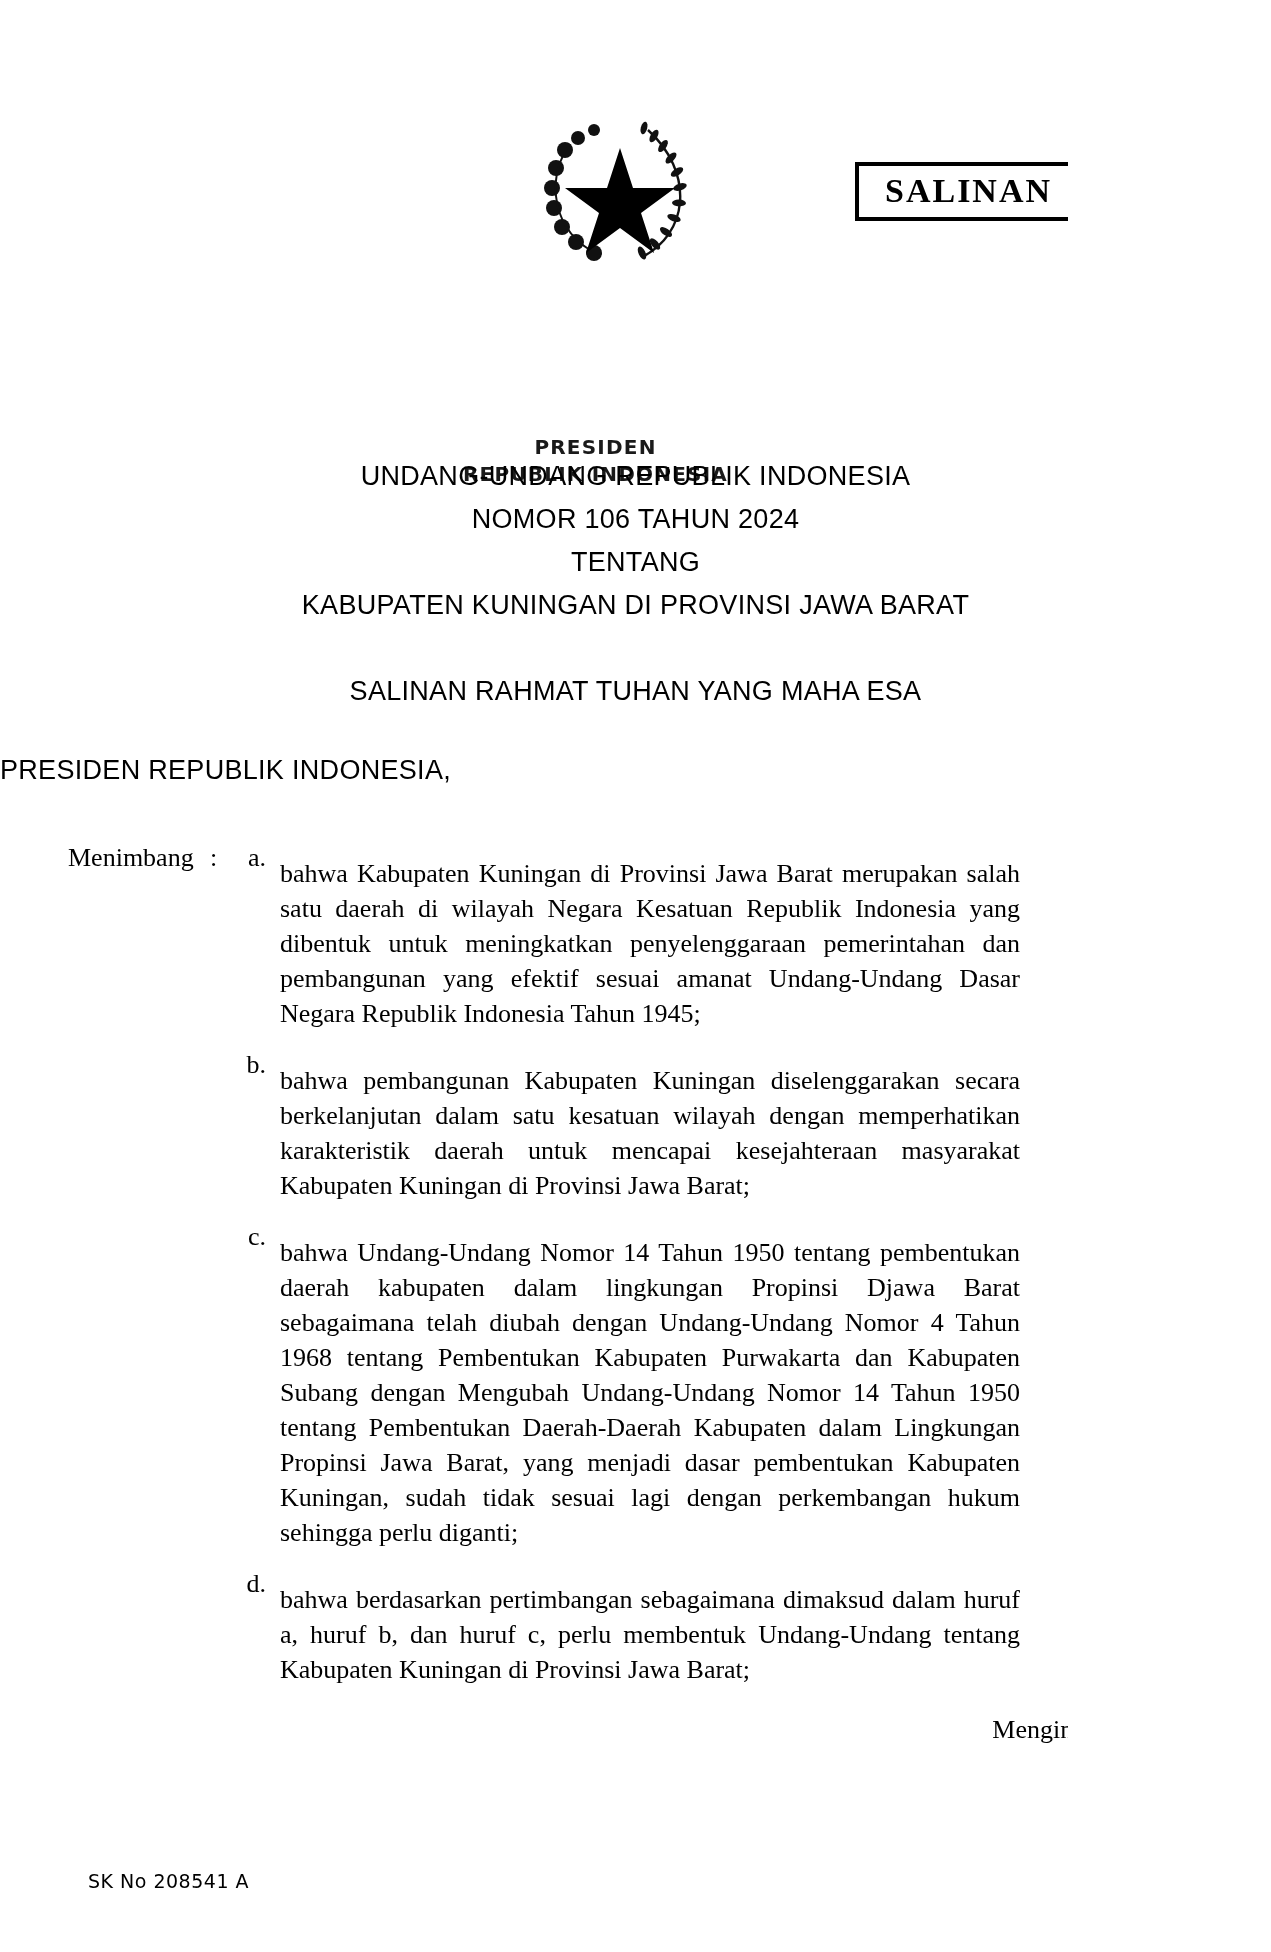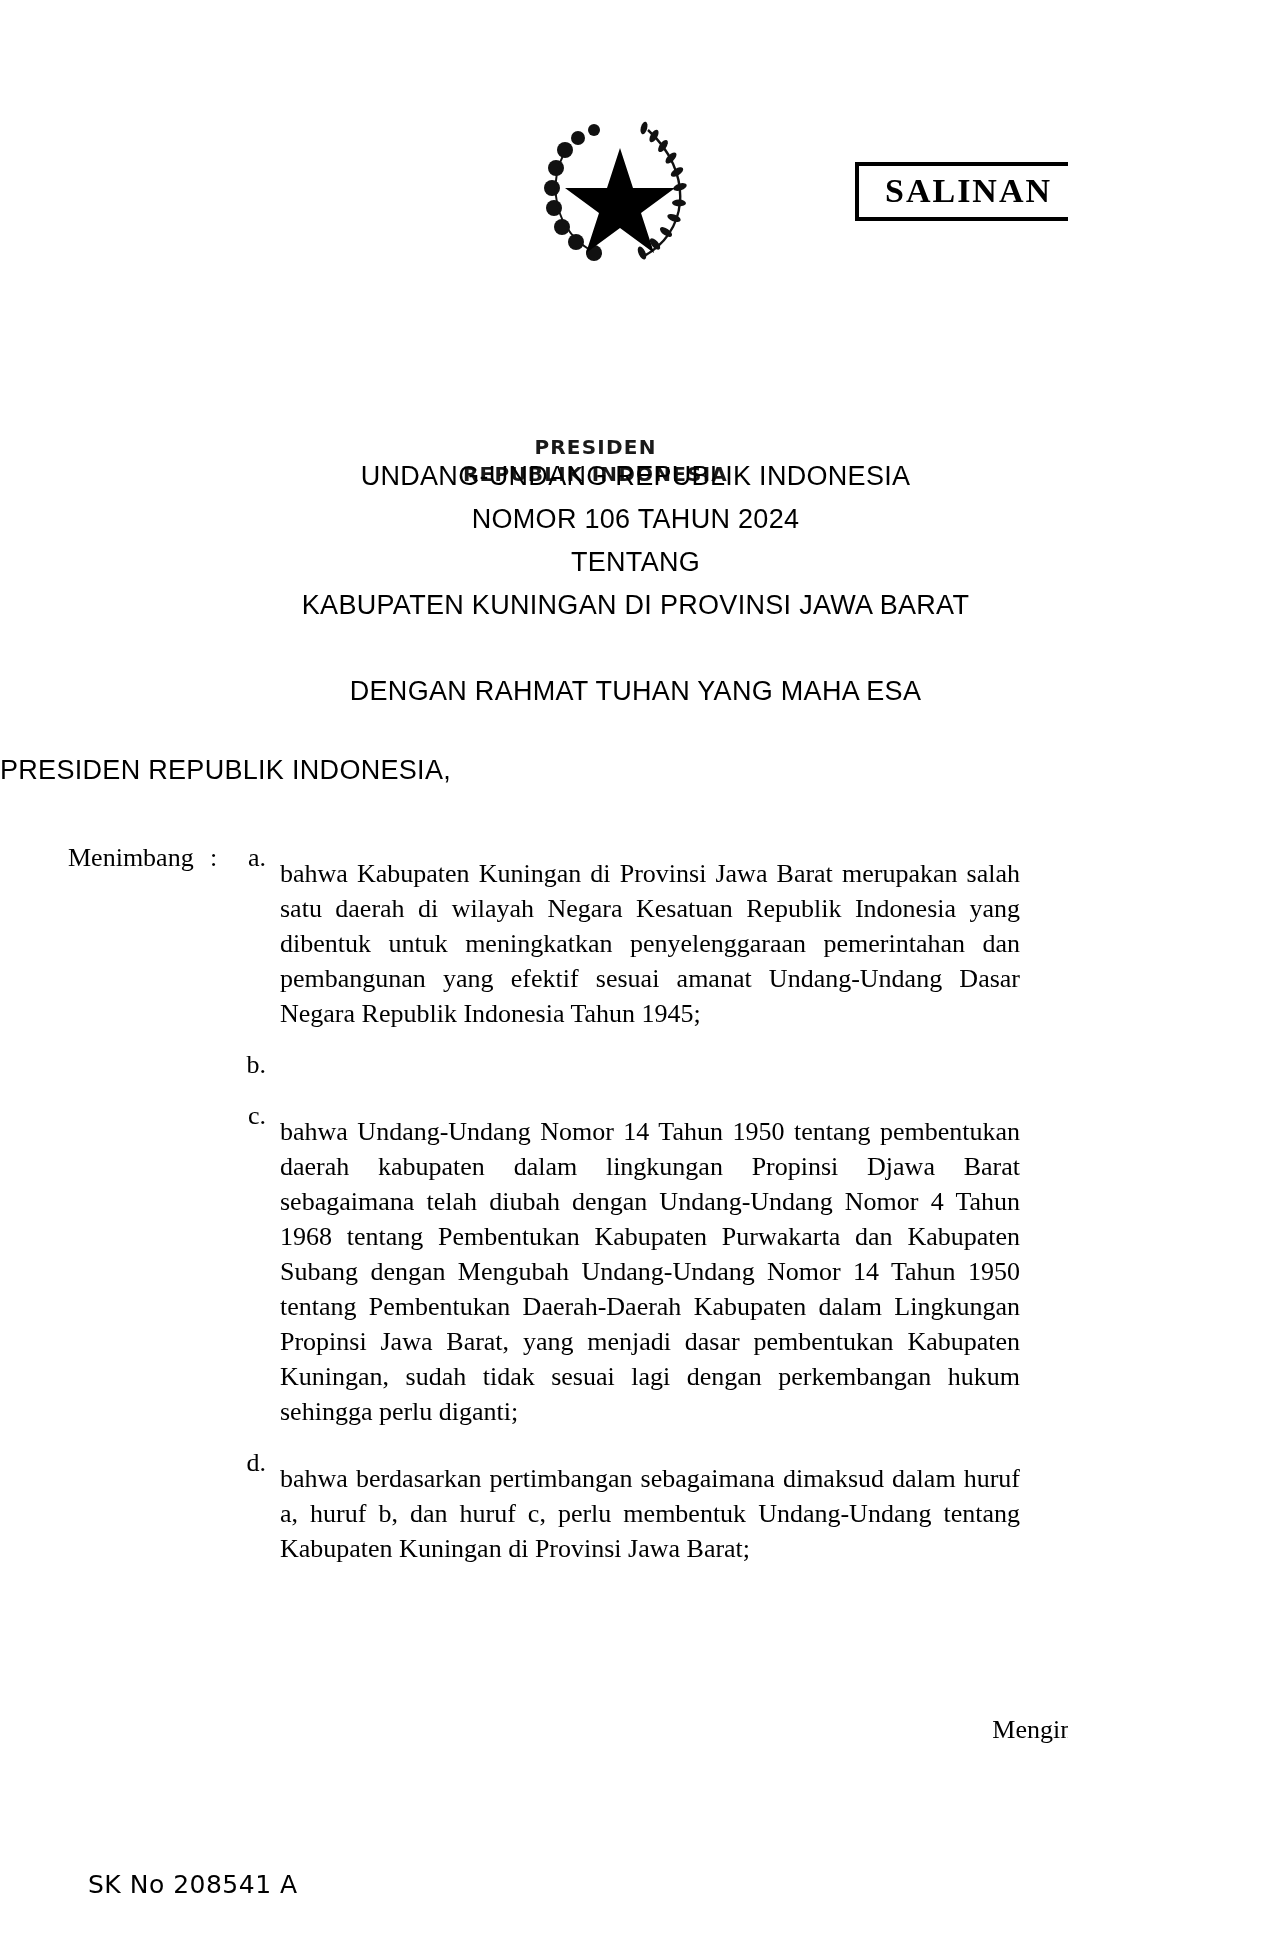--- a/index.html
+++ b/index.html
@@ -158,21 +158,21 @@
     top: 1715px;
     width: 1144px;
     text-align: right;
     font-size: 26px;
   }
   .sk-number {
     position: absolute;
     left: 88px;
     top: 1870px;
     font-family: "DejaVu Sans", sans-serif;
-    font-size: 25px;
+    font-size: 19px;
     letter-spacing: 0.5px;
   }
 </style>
 </head>
 <body>
 
 <div class="page">
 
   <div class="header">
 
@@ -224,40 +224,41 @@
   </div>
 
   <div class="title-block">
     <div>UNDANG-UNDANG REPUBLIK INDONESIA</div>
     <div>NOMOR 106 TAHUN 2024</div>
     <div>TENTANG</div>
     <div>KABUPATEN KUNINGAN DI PROVINSI JAWA BARAT</div>
   </div>
 
   <div class="subtitle-block">
-    <div>DENGAN RAHMAT TUHAN YANG MAHA ESA</div>
+    <div>SALINAN RAHMAT TUHAN YANG MAHA ESA</div>
   </div>
 
   <div class="president-line">
     <span>PRESIDEN REPUBLIK INDONESIA,</span>
   </div>
 
   <div class="considerations">
 
     <div class="cons-row">
       <div class="cons-label">Menimbang</div>
       <div class="cons-colon">:</div>
       <div class="cons-letter">a.</div>
       <div class="cons-text">bahwa Kabupaten Kuningan di Provinsi Jawa Barat merupakan salah satu daerah di wilayah Negara Kesatuan Republik Indonesia yang dibentuk untuk meningkatkan penyelenggaraan pemerintahan dan pembangunan yang efektif sesuai amanat Undang-Undang Dasar Negara Republik Indonesia Tahun 1945;</div>
     </div>
 
     <div class="cons-row">
       <div class="spacer-label"></div>
       <div class="spacer-colon"></div>
       <div class="cons-letter">b.</div>
+      <div class="cons-text">bahwa pembangunan Kabupaten Kuningan diselenggarakan secara berkelanjutan dalam satu kesatuan wilayah dengan memperhatikan karakteristik daerah untuk mencapai kesejahteraan masyarakat Kabupaten Kuningan di Provinsi Jawa Barat;</div>
     </div>
 
     <div class="cons-row">
       <div class="spacer-label"></div>
       <div class="spacer-colon"></div>
       <div class="cons-letter">c.</div>
       <div class="cons-text">bahwa Undang-Undang Nomor 14 Tahun 1950 tentang pembentukan daerah kabupaten dalam lingkungan Propinsi Djawa Barat sebagaimana telah diubah dengan Undang-Undang Nomor 4 Tahun 1968 tentang Pembentukan Kabupaten Purwakarta dan Kabupaten Subang dengan Mengubah Undang-Undang Nomor 14 Tahun 1950 tentang Pembentukan Daerah-Daerah Kabupaten dalam Lingkungan Propinsi Jawa Barat, yang menjadi dasar pembentukan Kabupaten Kuningan, sudah tidak sesuai lagi dengan perkembangan hukum sehingga perlu diganti;</div>
     </div>
 
     <div class="cons-row">

